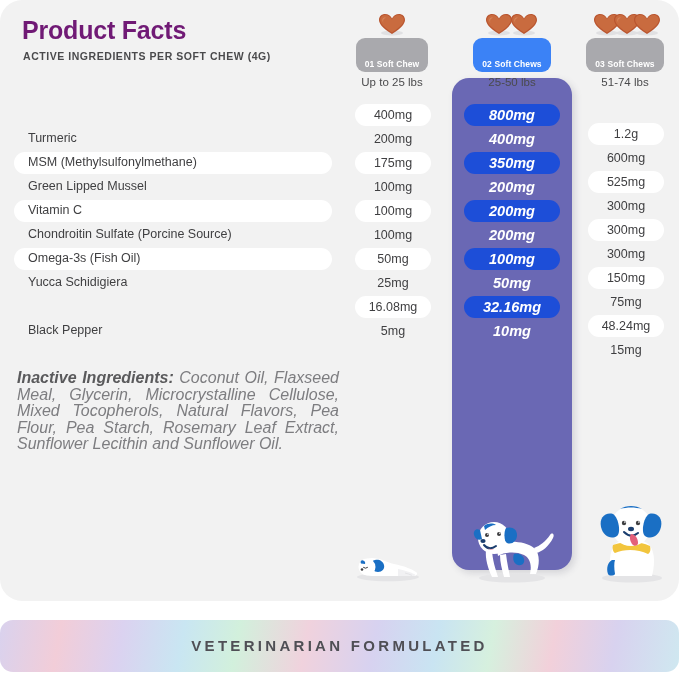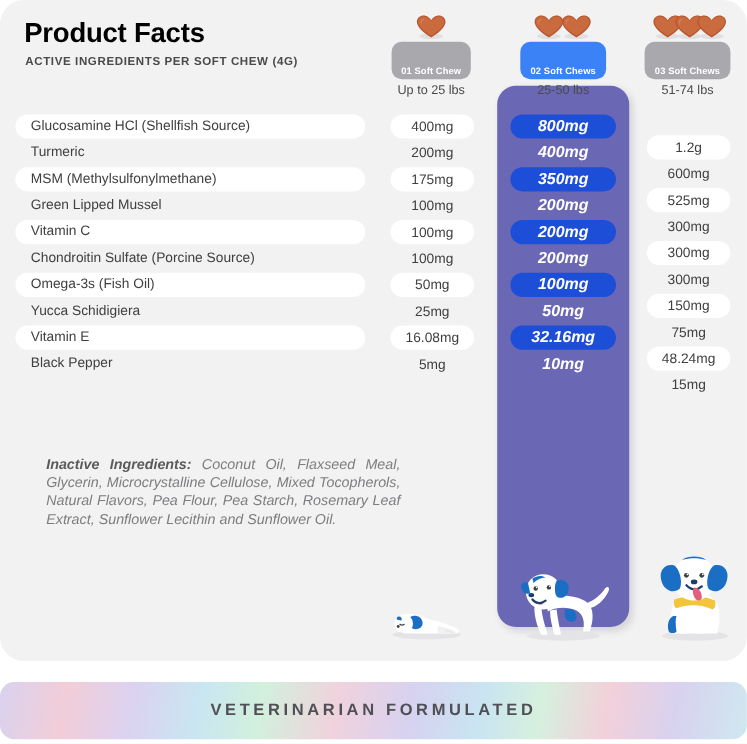--- a/index.html
+++ b/index.html
@@ -14,21 +14,21 @@
 
   
   .card{
     position:absolute;left:0;top:0;width:679px;height:601px;
     background:#f2f2f2;border-radius:22px;overflow:hidden;
   }
 
   
   .title{
     position:absolute;left:22px;top:16px;
-    font-size:25px;font-weight:bold;color:#000000;letter-spacing:-.2px;
+    font-size:25px;font-weight:bold;color:#701a75;letter-spacing:-.2px;
   }
   .subtitle{
     position:absolute;left:23px;top:50px;
     font-size:10.5px;font-weight:bold;color:#4a4a4c;letter-spacing:.55px;
   }
 
   
   .dosehead{position:absolute;top:8px;width:110px;text-align:center;}
   .dosehead.c1{left:337px;}
   .dosehead.c2{left:457px;}
@@ -81,23 +81,23 @@
     border-radius:11px;text-align:center;
   }
   .row.odd .d2{background:#1d4ed8;}
   .d2 span{
     display:block;line-height:22px;
     font-size:14.5px;font-weight:bold;font-style:italic;color:#ffffff;
   }
 
   
   .inactive{
-    position:absolute;left:42px;top:370px;width:322px;
-    font-size:13px;font-style:italic;color:#7d7d80;
-    line-height:16.5px;text-align:justify;margin-top:44px;
+    position:absolute;left:17px;top:370px;width:322px;
+    font-size:16px;font-style:italic;color:#7d7d80;
+    line-height:16.5px;text-align:justify;
   }
   .inactive b{color:#5a5a5c;font-style:italic;}
 
   
   .dog{position:absolute;}
 
   
   .banner{
     position:absolute;left:0;top:620px;width:679px;height:52px;
     border-radius:13px;overflow:hidden;
@@ -187,23 +187,20 @@
               <path d="M15 20.5 C6 15 3.2 10.6 3.2 8 C3.2 4.6 5.8 3 8.2 3 C11 3 13.8 5 15 7.4 C16.2 5 19 3 21.8 3 C24.2 3 26.8 4.6 26.8 8 C26.8 10.6 24 15 15 20.5 Z" fill="#c96b3f"></path>
             </svg>
         </div>
       </div>
       <span class="badge">03 Soft Chews</span>
       <div class="weight">51-74 lbs</div>
     </div>
 
     <div class="rows" id="rows">
         <div class="row odd">
-          <div class="ing">
-            <span>Glucosamine HCl (Shellfish Source)</span>
-          </div>
           <div class="d1">
             <span>400mg</span>
           </div>
           <div class="d2">
             <span>800mg</span>
           </div>
           <div class="d3">
             <span>1.2g</span>
           </div>
         </div>
@@ -299,23 +296,20 @@
             <span>25mg</span>
           </div>
           <div class="d2">
             <span>50mg</span>
           </div>
           <div class="d3">
             <span>75mg</span>
           </div>
         </div>
         <div class="row odd">
-          <div class="ing">
-            <span>Vitamin E</span>
-          </div>
           <div class="d1">
             <span>16.08mg</span>
           </div>
           <div class="d2">
             <span>32.16mg</span>
           </div>
           <div class="d3">
             <span>48.24mg</span>
           </div>
         </div>

